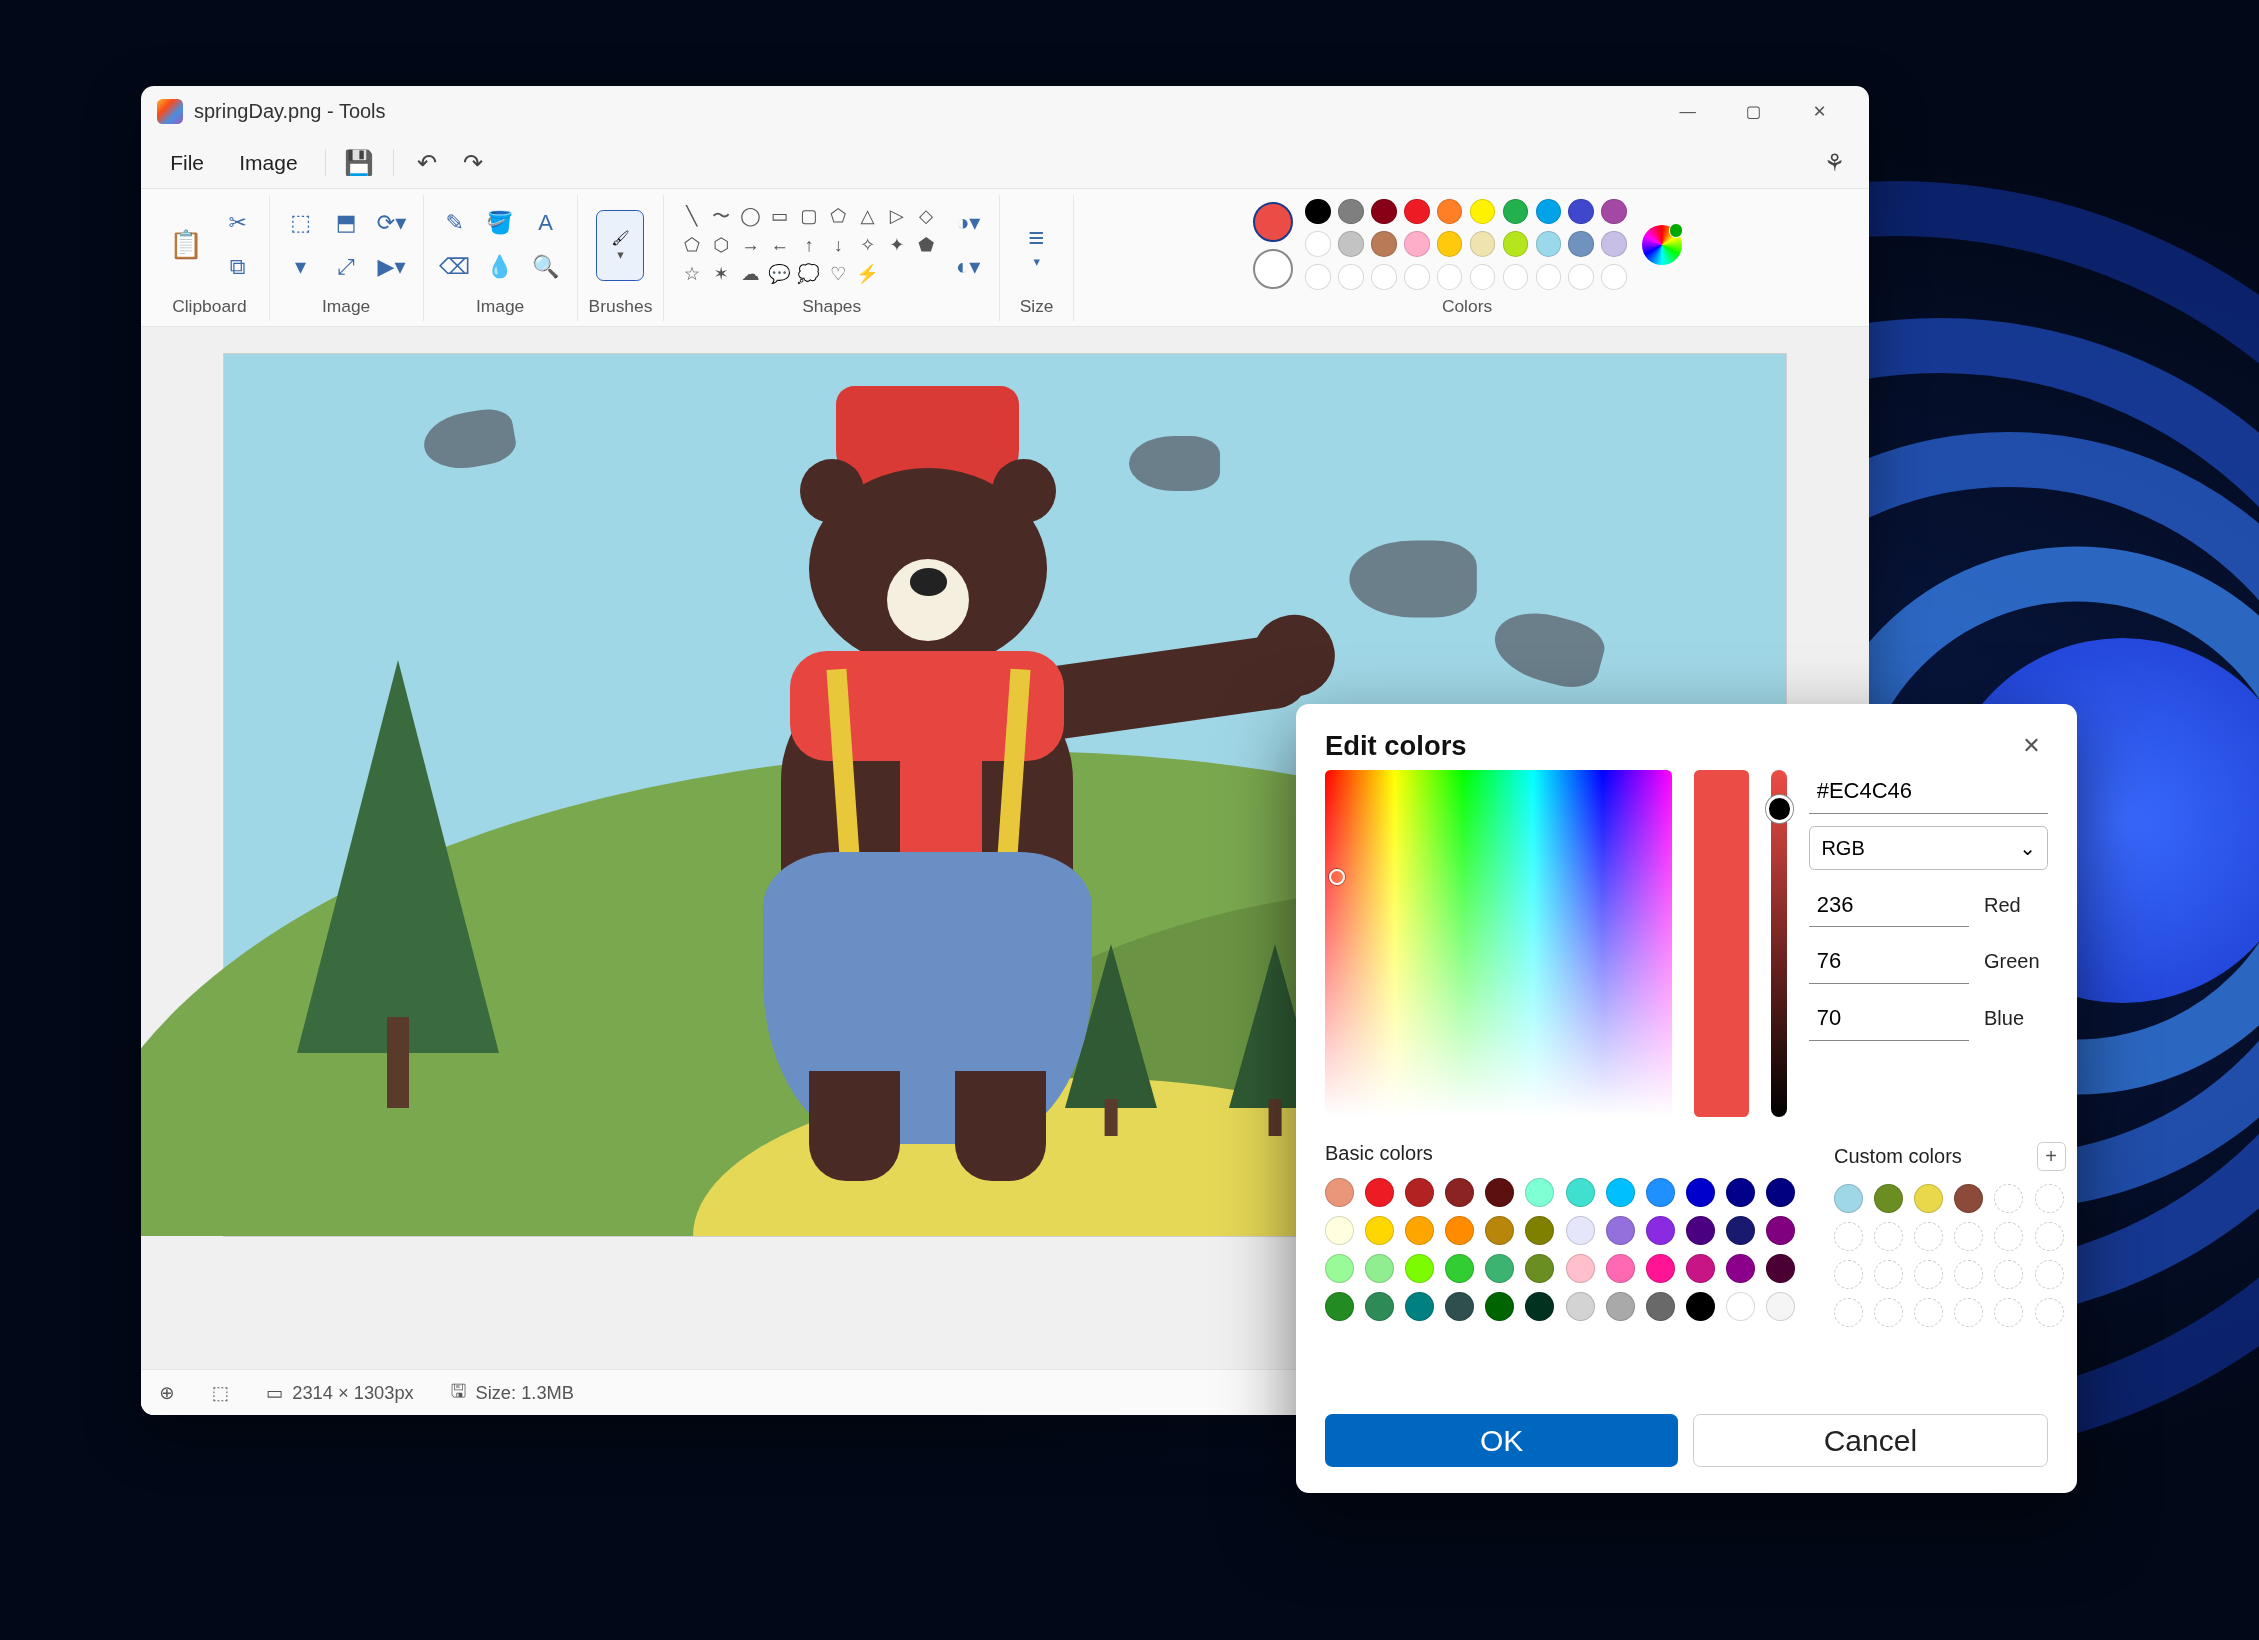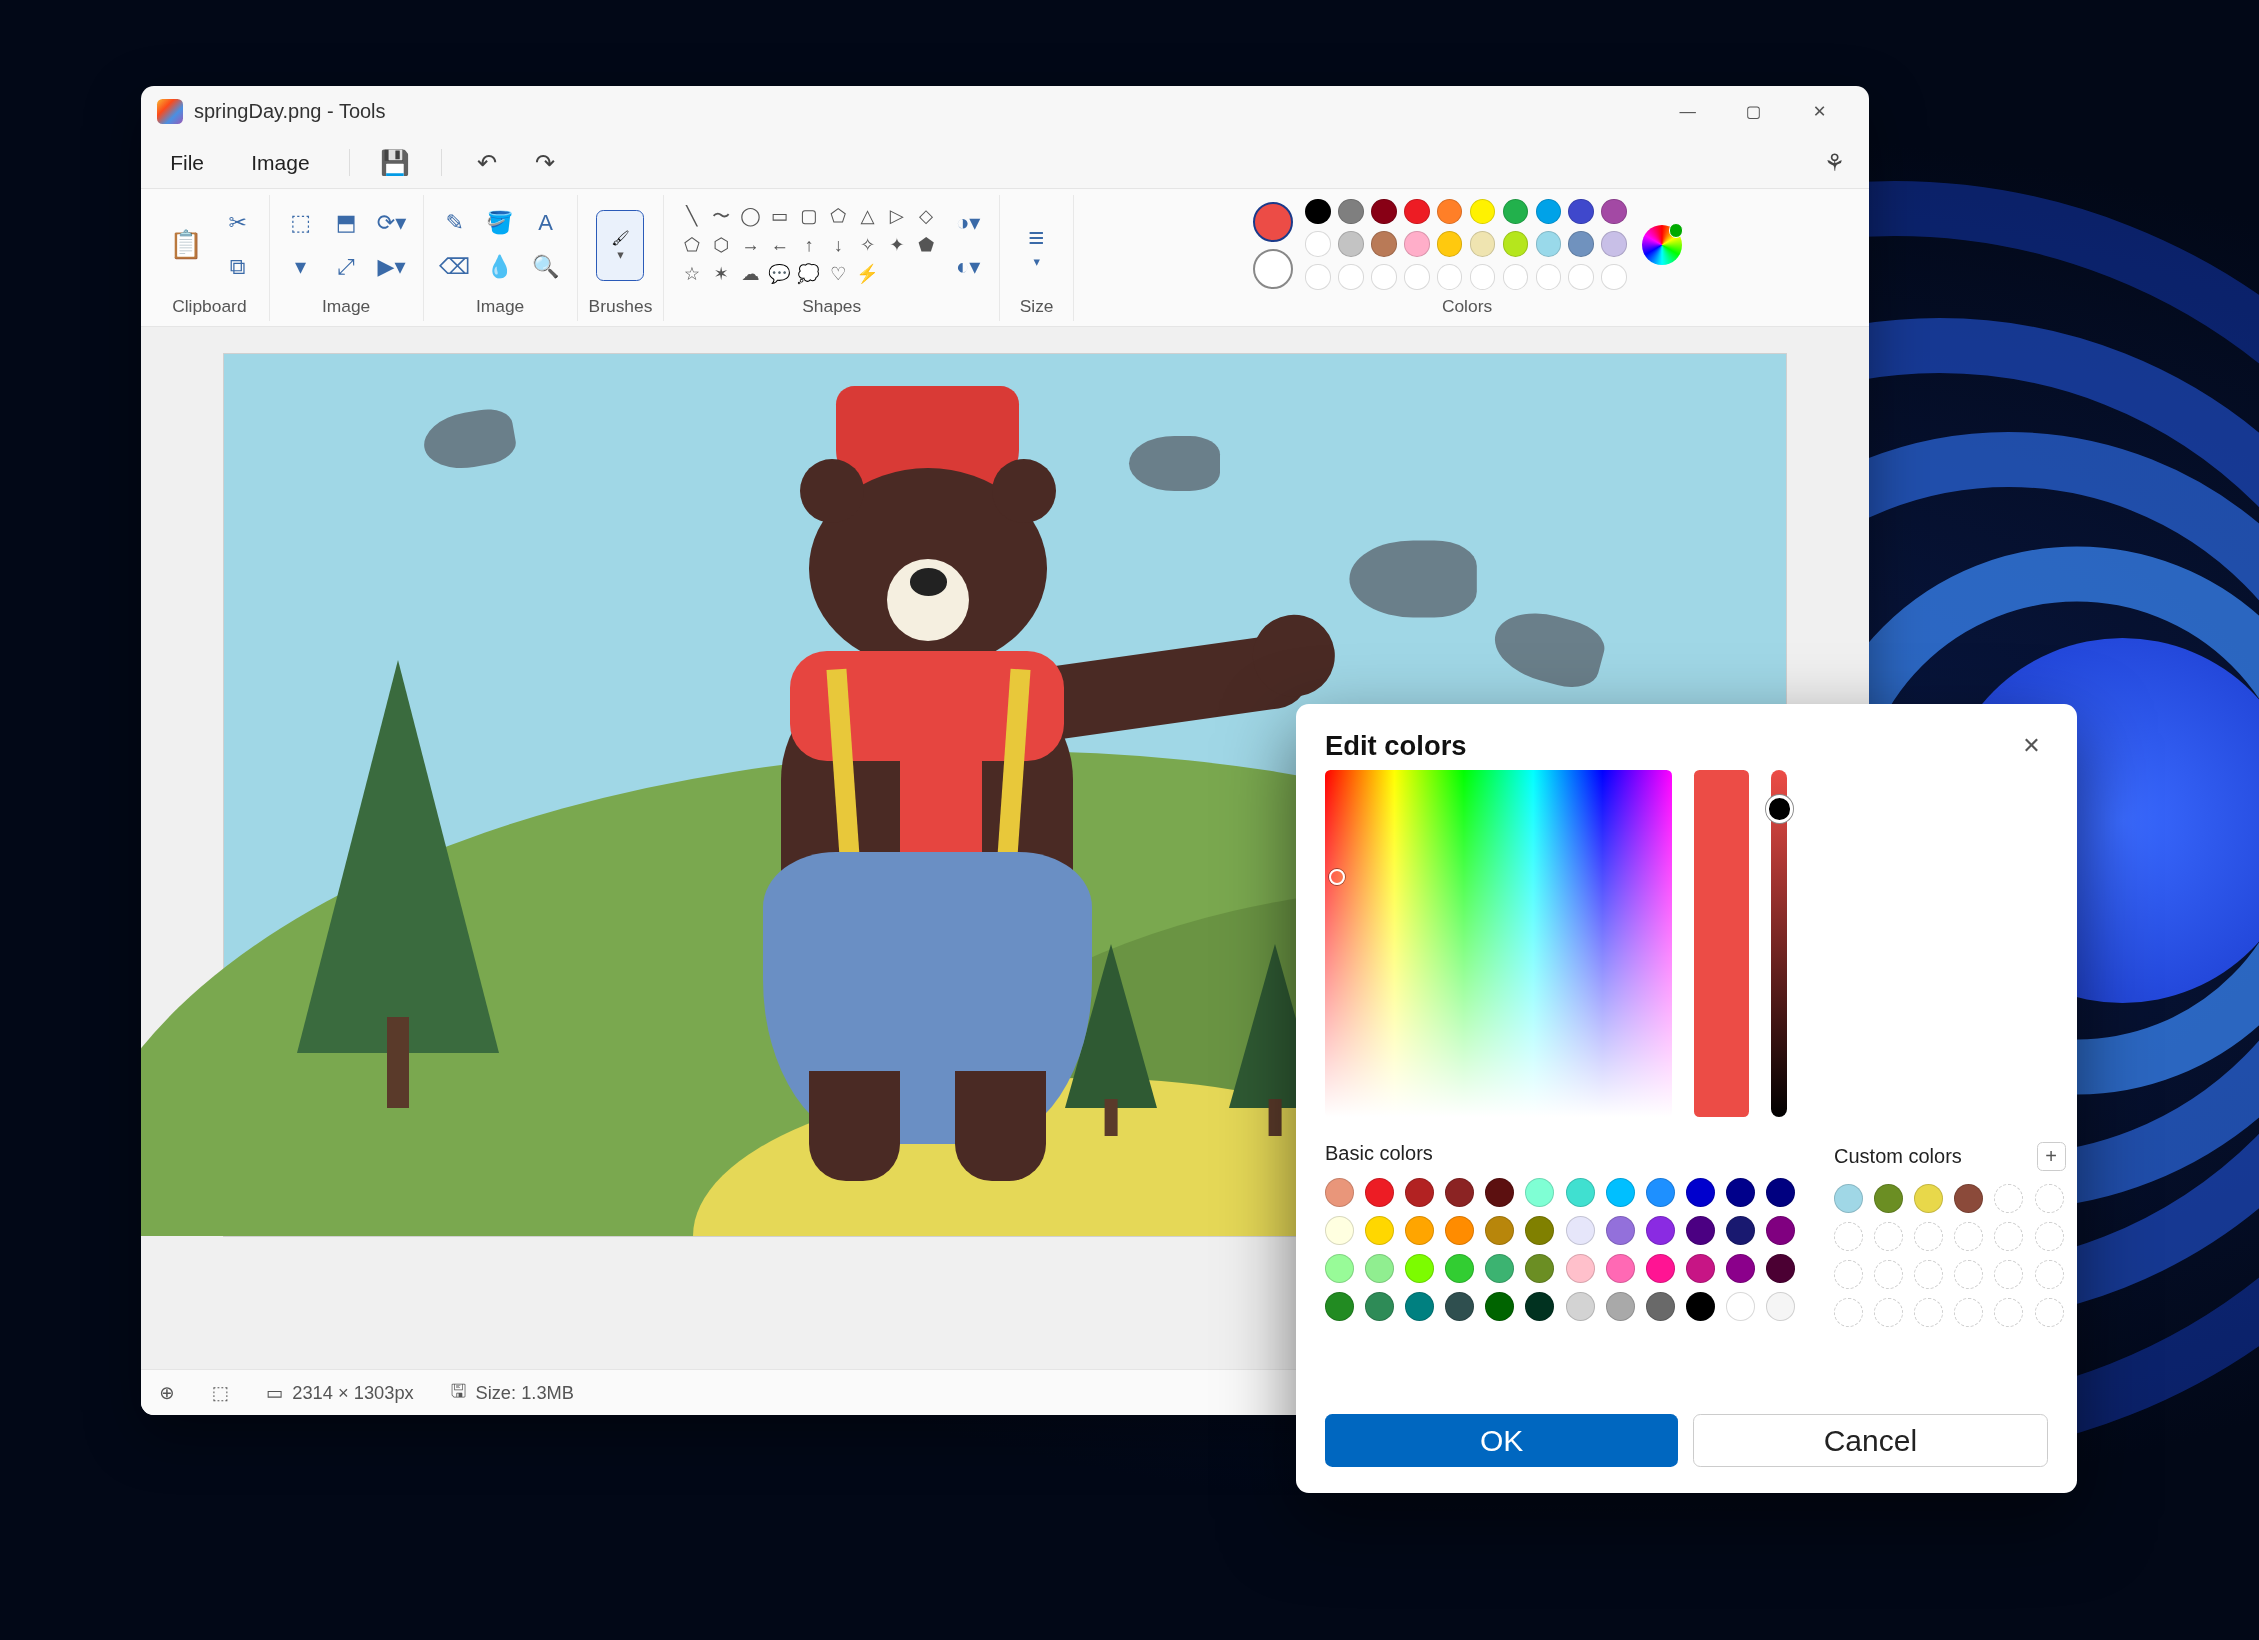--- a/index.html
+++ b/index.html
@@ -11,21 +11,21 @@
 .r3{width:777px;height:777px;right:-46px;top:50%;transform:translateY(-50%);border-color:rgba(50,120,255,.6)}
 .r4{width:548px;height:548px;right:0;top:50%;transform:translateY(-50%);border-color:rgba(60,140,255,.7)}
 .r5{width:365px;height:365px;right:46px;top:50%;transform:translateY(-50%);background:radial-gradient(circle,#3a6aff 0%,#1a3acc 100%);border:none}
 
 .win{position:absolute;left:141px;top:86px;width:1728px;height:1329px;background:#f7f7f7;border-radius:12.8px;box-shadow:0 18.3px 55px rgba(0,0,0,.4);display:flex;flex-direction:column;overflow:hidden}
 .titlebar{height:51px;display:flex;align-items:center;padding:0 16.4px;font-size:20px;color:#333}
 .app-icon{width:25.6px;height:25.6px;margin-right:11px;background:linear-gradient(135deg,#f7b733,#fc4a1a,#4a90e2,#9b59b6);border-radius:5.5px}
 .title-caps{margin-left:auto;display:flex}
 .cap-btn{width:66px;height:44px;display:flex;align-items:center;justify-content:center;color:#555;font-size:16.4px}
 
-.menubar{height:51px;display:flex;align-items:center;padding:0 14.6px;gap:18px}
+.menubar{height:51px;display:flex;align-items:center;padding:0 14.6px;gap:6px}
 .menu-btn{padding:7.3px 14.6px;font-size:21px;color:#222;border-radius:5.5px}
 .menu-sep{width:0.9px;height:27.4px;background:#ddd;margin:0 7.3px}
 .tb-ico{width:40px;height:40px;display:flex;align-items:center;justify-content:center;color:#444;font-size:24px;border-radius:5.5px}
 .menubar .spacer{flex:1}
 
 .ribbon{height:139px;border-top:0.9px solid #e5e5e5;border-bottom:0.9px solid #e5e5e5;background:#fafafa;display:flex;padding:5.5px 9.1px}
 .grp{display:flex;flex-direction:column;align-items:center;padding:3.7px 11px;border-right:0.9px solid #e8e8e8}
 .grp:last-child{border-right:none}
 .grp-body{flex:1;display:flex;align-items:center;gap:5.5px}
 .grp-label{font-size:17.4px;color:#555;padding-top:3.7px}
@@ -382,20 +382,39 @@
     <div class="dlg-close">✕</div>
   </div>
   <div class="picker-row">
     <div class="gradient">
         <div class="grad-cursor"></div>
       </div>
     <div class="preview"></div>
     <div class="lightness">
         <div class="light-thumb"></div>
       </div>
+    <div class="inputs">
+      <input class="txt-in" value="#EC4C46" style="">
+      <div class="sel">
+          <span>RGB</span>
+          <span>⌄</span>
+        </div>
+      <div class="num-row">
+          <input class="txt-in" value="236" style="">
+          <span class="num-lbl">Red</span>
+        </div>
+      <div class="num-row">
+          <input class="txt-in" value="76" style="">
+          <span class="num-lbl">Green</span>
+        </div>
+      <div class="num-row">
+          <input class="txt-in" value="70" style="">
+          <span class="num-lbl">Blue</span>
+        </div>
+    </div>
   </div>
 
   <div class="basic-row">
     <div class="basic-left">
       <div class="sec-head">
           <span>Basic colors</span>
         </div>
       <div class="sw-grid" id="basic-grid">
           <div class="csw" style="background: rgb(233, 150, 122);"></div>
           <div class="csw" style="background: rgb(237, 28, 36);"></div>

